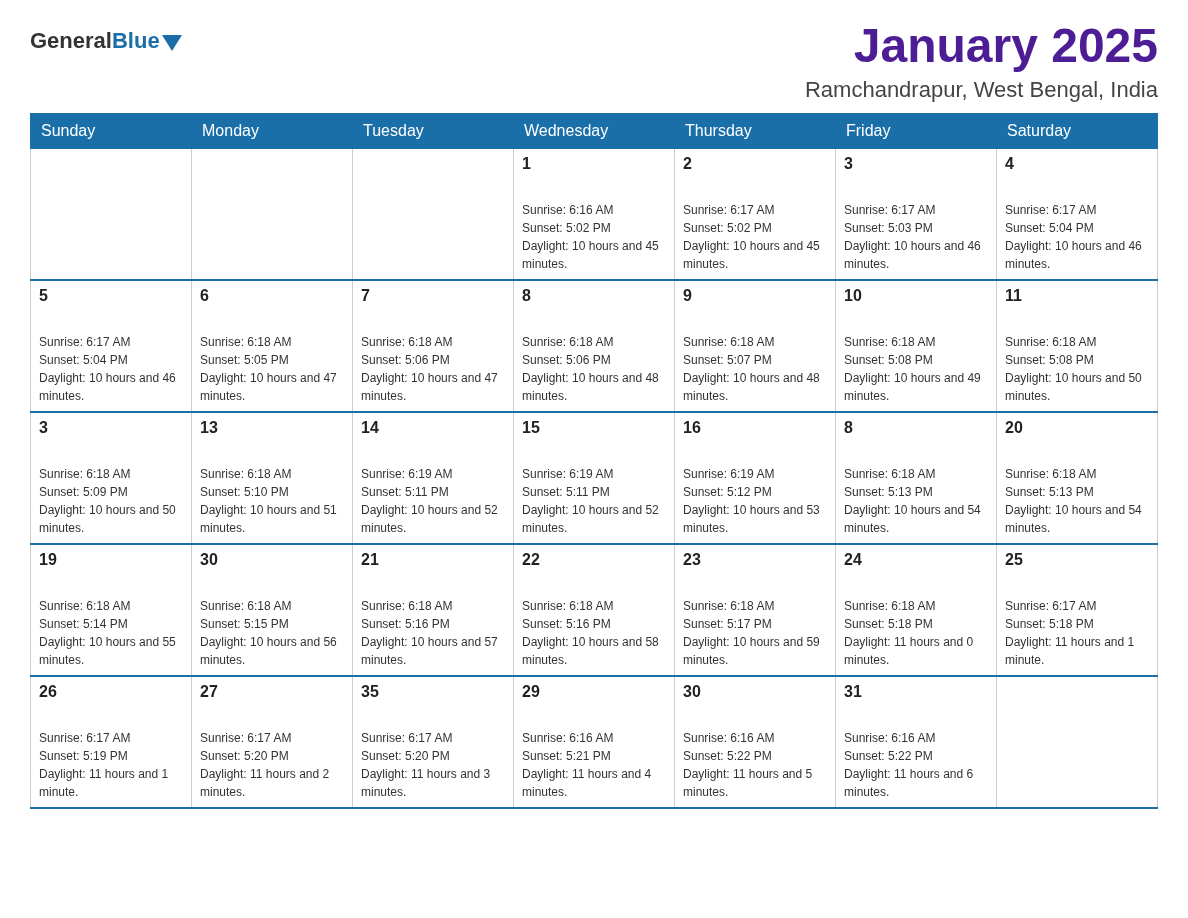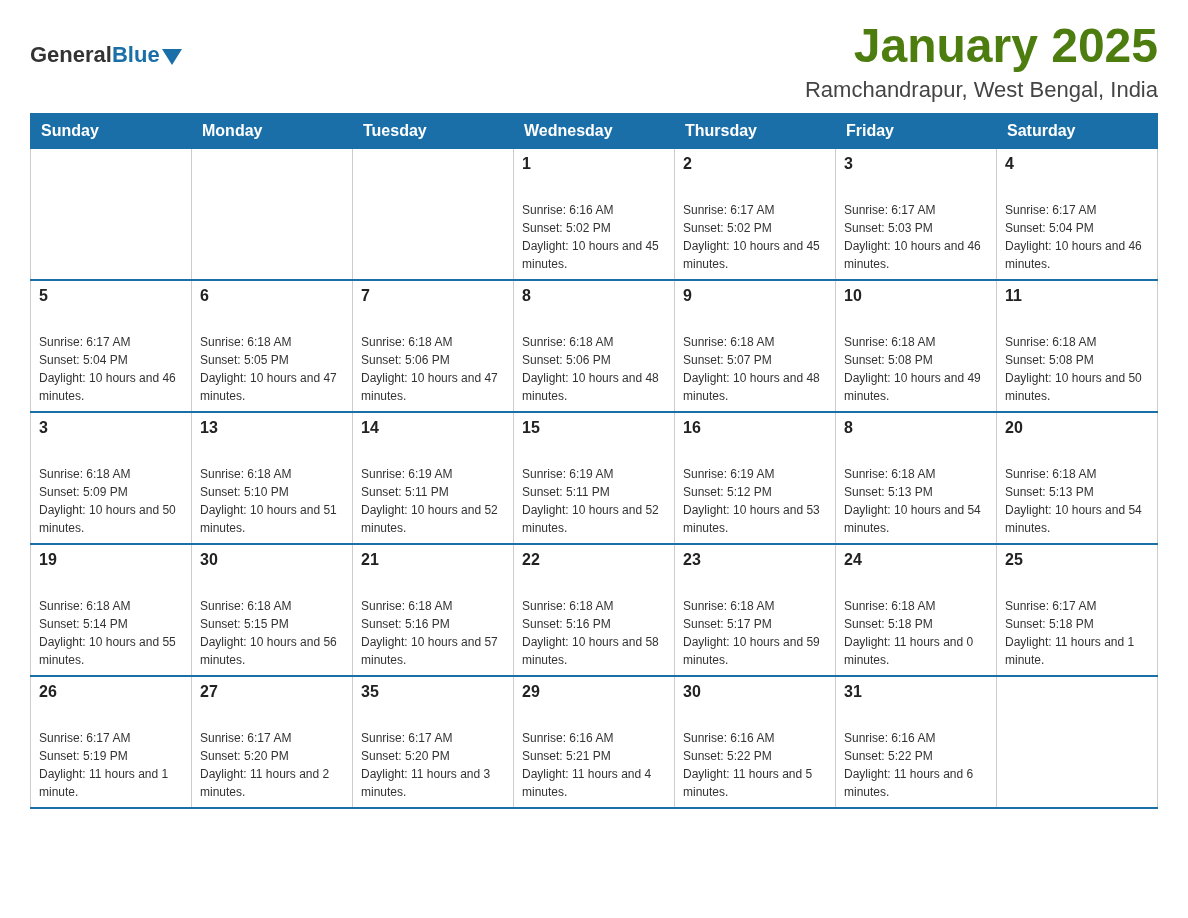--- a/index.html
+++ b/index.html
@@ -12,21 +12,21 @@
     }
     .header-area {
       display: flex;
       justify-content: space-between;
       align-items: flex-start;
       margin-bottom: 10px;
     }
     .logo {
       display: flex;
       align-items: center;
-      margin-top: 22px;
+      margin-top: 8px;
     }
     .logo-text-general {
       font-size: 22px;
       font-weight: bold;
       color: #333;
     }
     .logo-text-blue {
       font-size: 22px;
       font-weight: bold;
       color: #1a6fa8;
@@ -39,39 +39,39 @@
       border-top: 16px solid #1a6fa8;
       margin-left: 2px;
       margin-top: 4px;
     }
     .title-area {
       text-align: right;
     }
     .title-area h1 {
       font-size: 48px;
       font-weight: bold;
-      color: #4d7c0f;
+      color: #4c1d95;
       line-height: 1.1;
     }
     .title-area h2 {
       font-size: 22px;
       font-weight: normal;
       color: #444;
       margin-top: 4px;
     }
     .calendar {
       width: 100%;
       border-collapse: collapse;
       margin-top: 10px;
     }
     .calendar thead tr th {
       background-color: #1a6fa8;
       color: #fff;
       font-size: 16px;
-      font-weight: bold;
+      font-weight: normal;
       padding: 8px 10px;
       text-align: left;
       border: 1px solid #1a6fa8;
     }
     .calendar tbody tr td {
       border: 1px solid #ccc;
       vertical-align: top;
       padding: 6px 8px;
       width: 14.28%;
       font-size: 12.5px;

